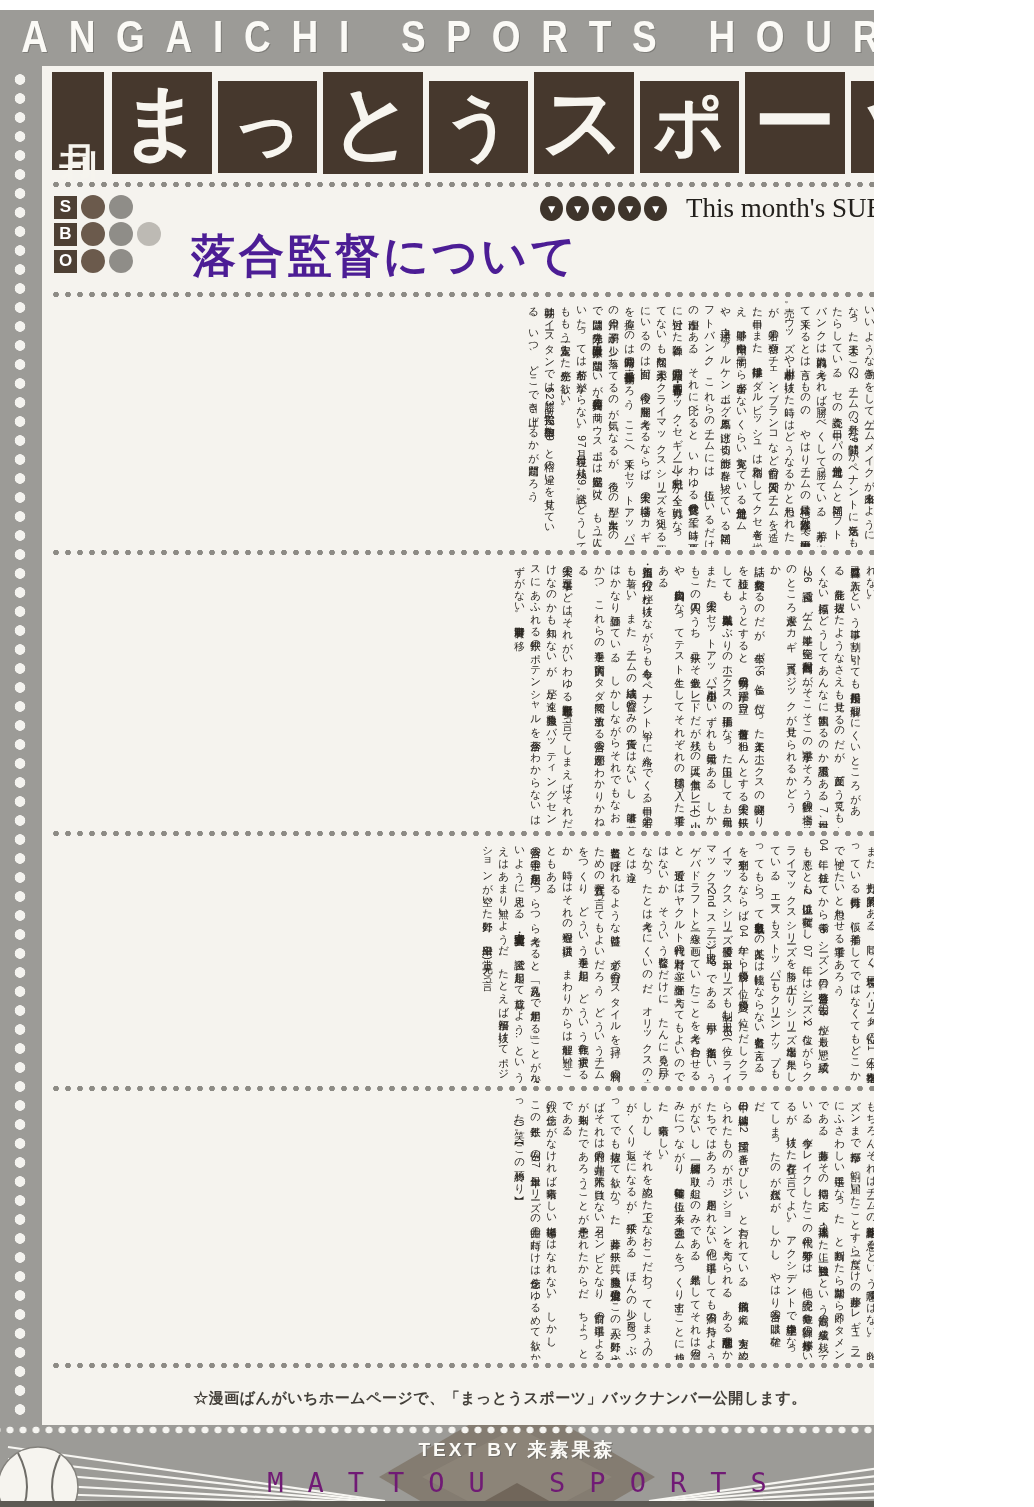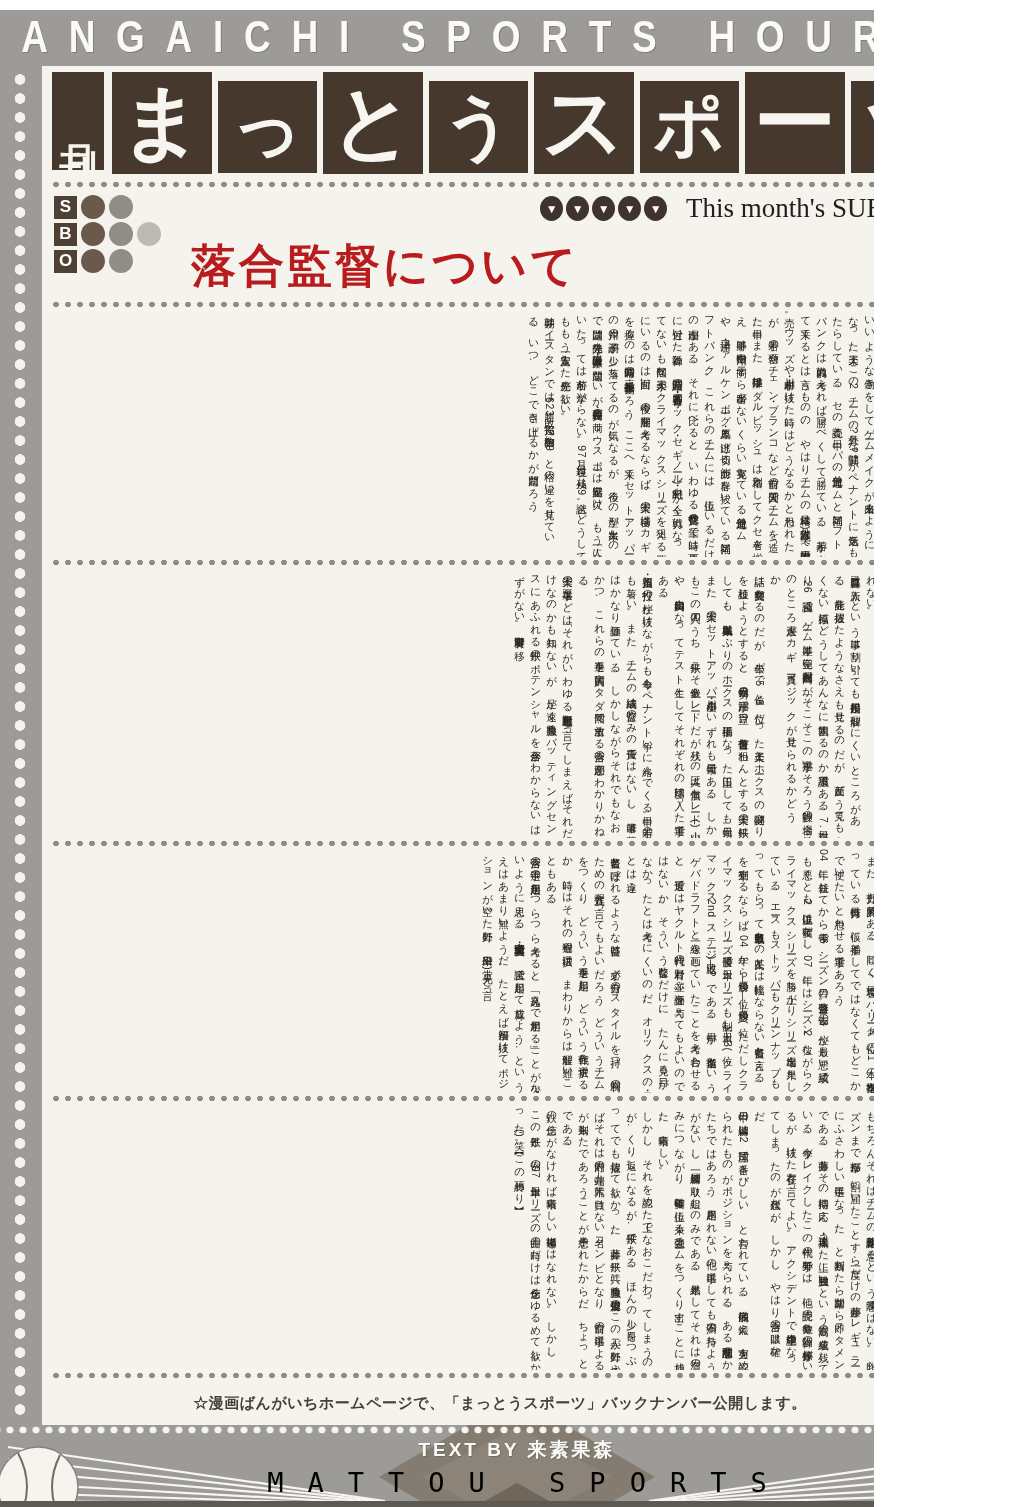--- a/index.html
+++ b/index.html
@@ -53,21 +53,21 @@
               font-size:17px;display:flex;align-items:center;justify-content:center;}
   .sbo-dot{width:24px;height:24px;border-radius:50%;}
   .sbo-dot.c1{background:#6b5a4c;}
   .sbo-dot.c2{background:#8f8d88;}
   .sbo-dot.c3{background:#bdbab4;}
   .subject-right{flex:1;display:flex;flex-direction:column;padding-right:4px;}
   .subject-line{align-self:flex-end;display:flex;align-items:center;gap:3px;}
   .arrow-badge{width:23px;height:25px;border-radius:50%;background:#3e342b;color:#fff;
                display:flex;align-items:center;justify-content:center;font-size:12px;}
   .subject-label{font-family:"Liberation Serif",serif;font-size:27px;color:#23201c;margin-left:16px;}
-  .headline{font-size:45px;font-weight:bold;color:#b91c1c;letter-spacing:3px;margin:12px 0 0 30px;}
+  .headline{font-size:45px;font-weight:bold;color:#4c1d95;letter-spacing:3px;margin:2px 0 0 30px;}
 
   
   .band{writing-mode:vertical-rl;text-orientation:mixed;
         font-size:10.5px;line-height:16px;letter-spacing:0.4px;color:#28241f;
         margin:0 14px;overflow:hidden;white-space:pre-line;}
   .band.b1{height:248px;}
   .band.b2{height:270px;}
   .band.b3{height:244px;}
   .band.b4{height:266px;}
   .band-sep{margin:1px 10px;}
@@ -79,21 +79,21 @@
   .note{flex:1;display:flex;flex-direction:column;align-items:center;justify-content:center;gap:2px;}
   .note-line1{font-size:15px;font-weight:bold;color:#44403a;letter-spacing:0.5px;}
   .note-line2{font-size:14px;font-weight:bold;color:#44403a;letter-spacing:0.5px;}
 
   
   .footer{position:absolute;left:0;top:1425px;width:1034px;height:82px;background:#9c9b97;overflow:hidden;}
   .footer svg{position:absolute;left:0;top:0;}
   .footer .dots-h-white{position:absolute;left:0;top:0;width:100%;}
   .text-by{position:absolute;top:12px;width:100%;text-align:center;color:#fbfaf6;
            font-size:19px;font-weight:bold;letter-spacing:3px;text-shadow:1px 1px 0 #6f6d68;}
-  .mattou{position:absolute;top:42px;width:100%;text-align:center;color:#000000;
+  .mattou{position:absolute;top:42px;width:100%;text-align:center;color:#701a75;
           font-size:27px;font-weight:400;letter-spacing:24px;text-indent:24px;
           font-family:"DejaVu Sans Mono",monospace;}
 </style>
 </head>
 <body>
 
 <div class="page">
 
   <div class="top-dots dots-h"></div>
 

